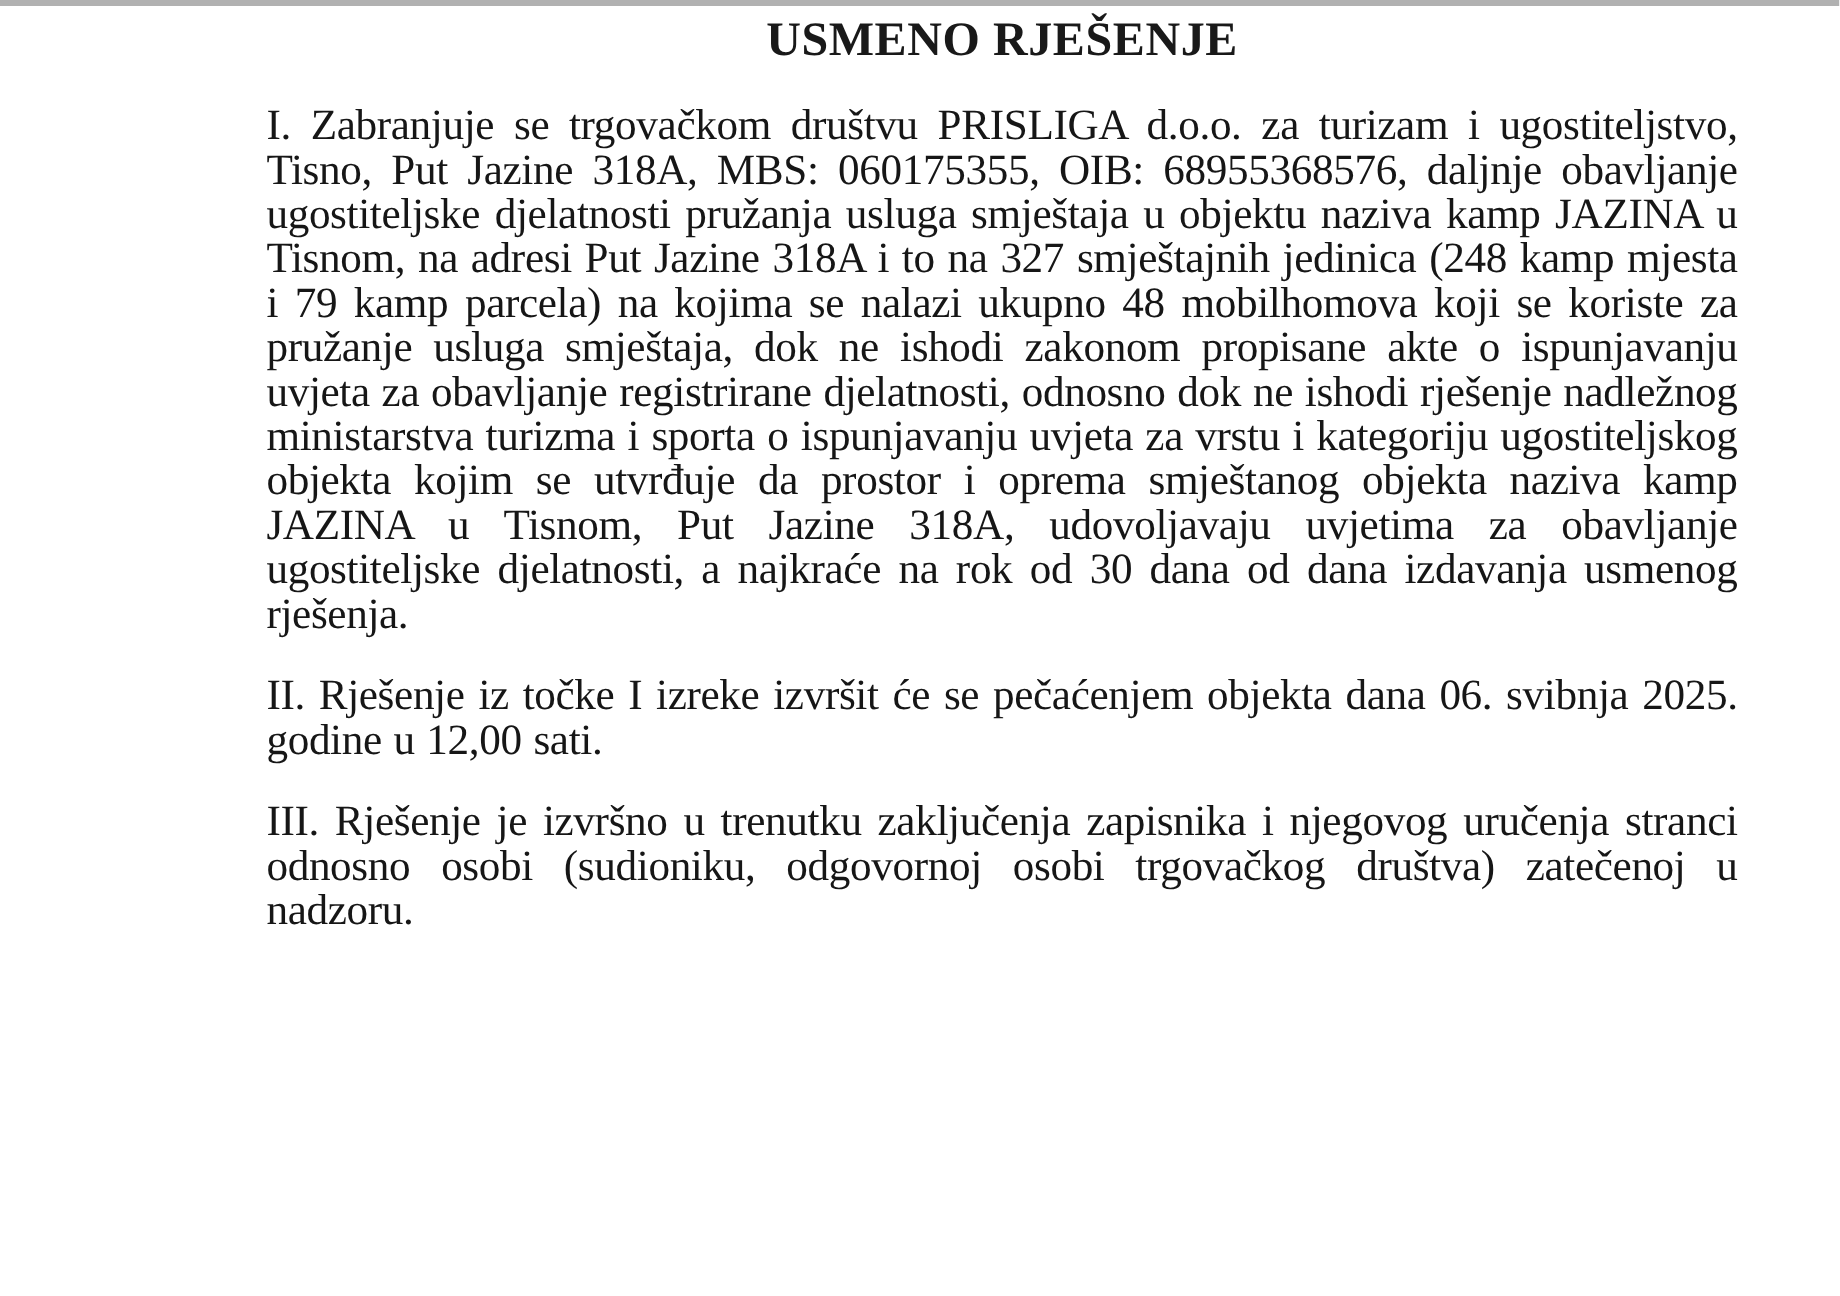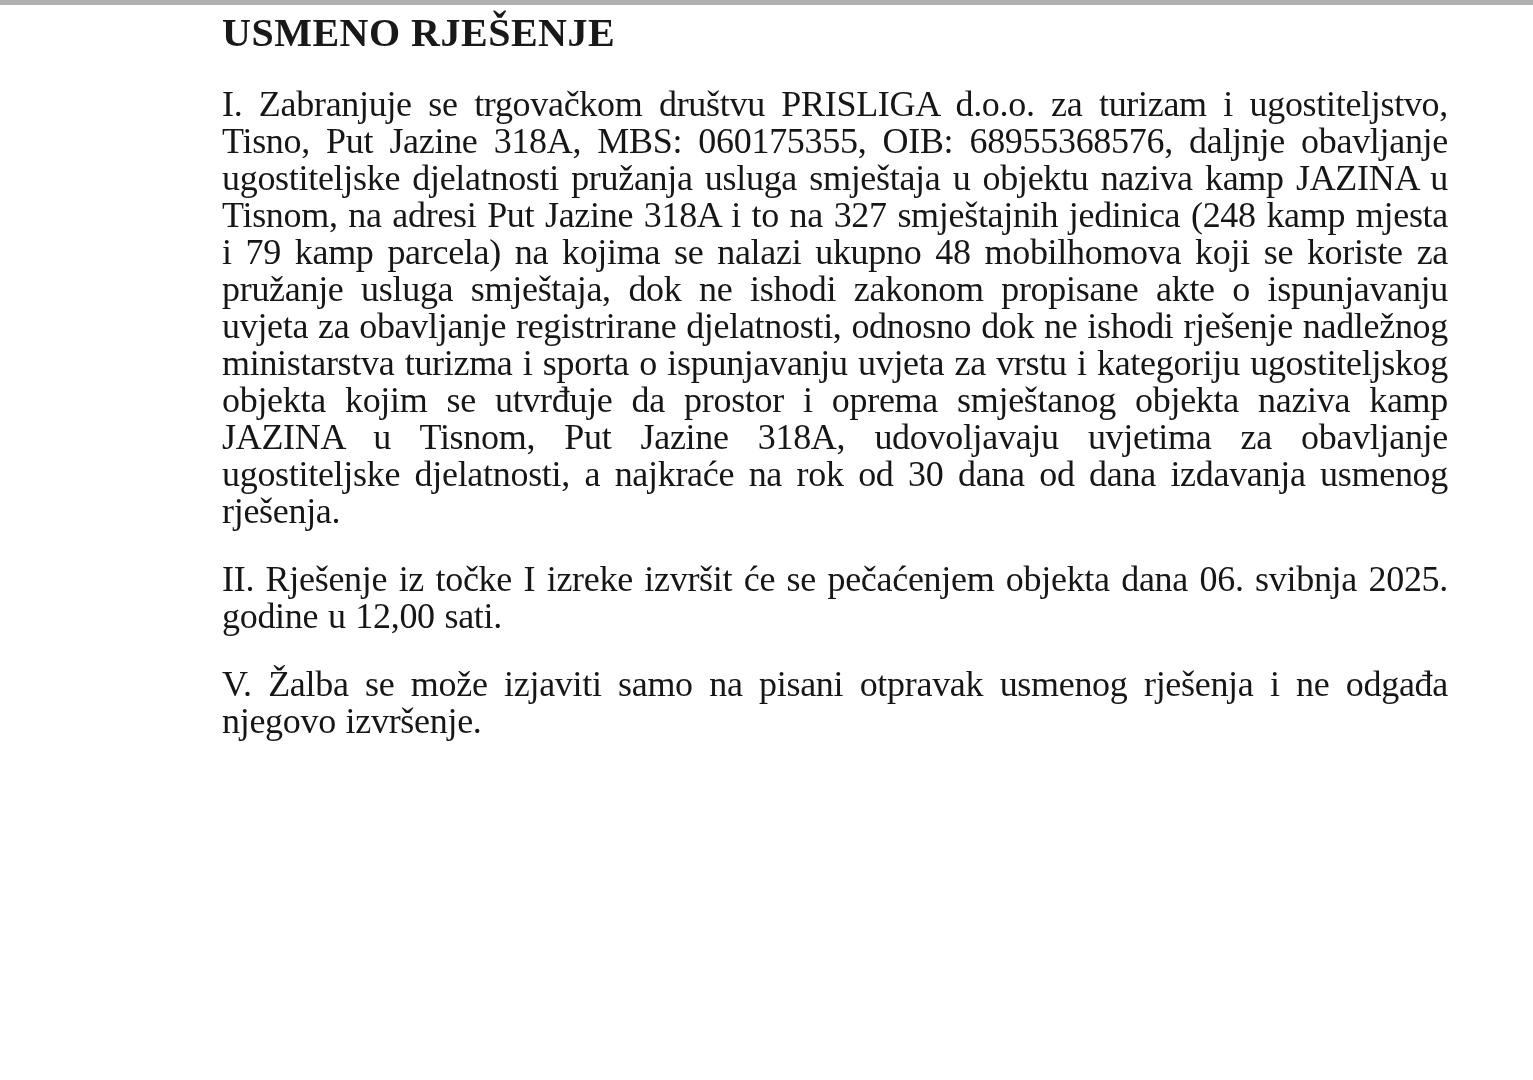--- a/index.html
+++ b/index.html
@@ -30,20 +30,21 @@
     width: 1226px;
     color: #161616;
     filter: blur(0.35px);
     text-rendering: optimizeLegibility;
   }
   .title {
     margin: 0 0 30px 0;
     font-size: 40px;
     line-height: 46px;
     font-weight: bold;
+    text-align: center;
     letter-spacing: 0.5px;
     color: #191919;
   }
   .para {
     margin: 0 0 31px 0;
     font-size: 36px;
     line-height: 37px;
     letter-spacing: -0.3px;
     word-spacing: 1px;
     text-align: justify;
@@ -55,15 +56,15 @@
 </style>
 </head>
 <body>
 
 <div class="page">
   <div class="top-bar"></div>
   <div class="doc">
     <h1 class="title">USMENO RJEŠENJE</h1>
     <p class="para">I. Zabranjuje se trgovačkom društvu PRISLIGA d.o.o. za turizam i ugostiteljstvo, Tisno, Put Jazine 318A, MBS: 060175355, OIB: 68955368576, daljnje obavljanje ugostiteljske djelatnosti pružanja usluga smještaja u objektu naziva kamp JAZINA u Tisnom, na adresi Put Jazine 318A i to na 327 smještajnih jedinica (248 kamp mjesta i 79 kamp parcela) na kojima se nalazi ukupno 48 mobilhomova koji se koriste za pružanje usluga smještaja, dok ne ishodi zakonom propisane akte o ispunjavanju uvjeta za obavljanje registrirane djelatnosti, odnosno dok ne ishodi rješenje nadležnog ministarstva turizma i sporta o ispunjavanju uvjeta za vrstu i kategoriju ugostiteljskog objekta kojim se utvrđuje da prostor i oprema smještanog objekta naziva kamp JAZINA u Tisnom, Put Jazine 318A, udovoljavaju uvjetima za obavljanje ugostiteljske djelatnosti, a najkraće na rok od 30 dana od dana izdavanja usmenog rješenja.</p>
     <p class="para">II. Rješenje iz točke I izreke izvršit će se pečaćenjem objekta dana 06. svibnja 2025. godine u 12,00 sati.</p>
-    <p class="para">V. Žalba se može izjaviti samo na pisani otpravak usmenog rješenja i ne odgađa njegovo izvršenje.</p>
+    <p class="para">III. Rješenje je izvršno u trenutku zaključenja zapisnika i njegovog uručenja stranci odnosno osobi (sudioniku, odgovornoj osobi trgovačkog društva) zatečenoj u nadzoru.</p>
   </div>
 </div>
 
 </body></html>

